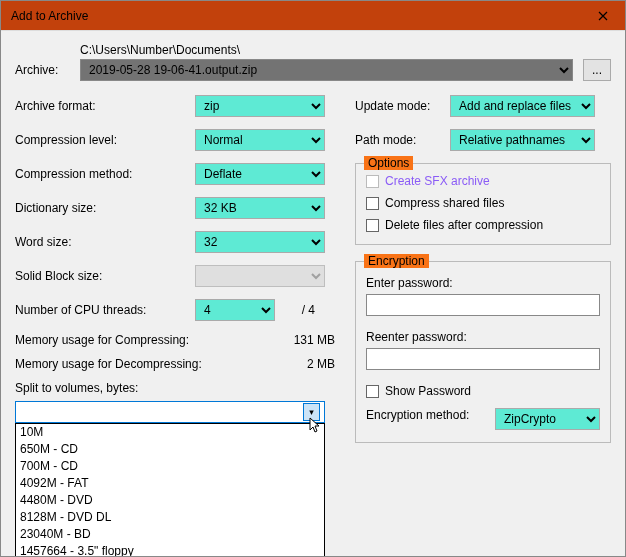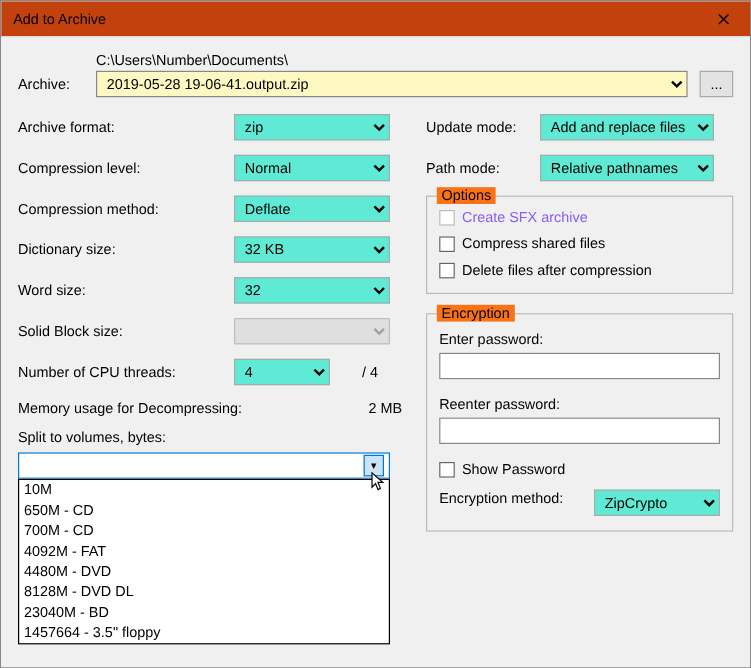--- a/index.html
+++ b/index.html
@@ -187,21 +187,21 @@
       </svg>
   </div>
 </div>
 
 <div class="content">
 
   <div class="archive-row">
     <div class="archive-label">Archive:</div>
     <div class="archive-path">
       <div class="path-text">C:\Users\Number\Documents\</div>
-      <select class="combo" style="width:100%;background:#fef9c3;border:1px solid #888">
+      <select class="combo" style="width:100%;background:#737373;border:1px solid #888">
         <option>2019-05-28 19-06-41.output.zip</option>
       </select>
     </div>
     <div class="browse-btn">
       <span>...</span>
     </div>
   </div>
 
   <div class="columns">
 
@@ -250,20 +250,24 @@
       </div>
 
       <div class="form-row">
         <div class="lbl">Number of CPU threads:</div>
         <select class="combo cpu-combo">
           <option>4</option>
         </select>
         <div class="suffix">/ 4</div>
       </div>
 
+      <div class="mem-row">
+        <span>Memory usage for Compressing:</span>
+        <span>131 MB</span>
+      </div>
       <div class="mem-row">
         <span>Memory usage for Decompressing:</span>
         <span>2 MB</span>
       </div>
 
       <div class="split-section">
         <div class="split-label">Split to volumes, bytes:</div>
         <div class="split-combo-wrap">
           <div class="split-combo">
             <span></span>

